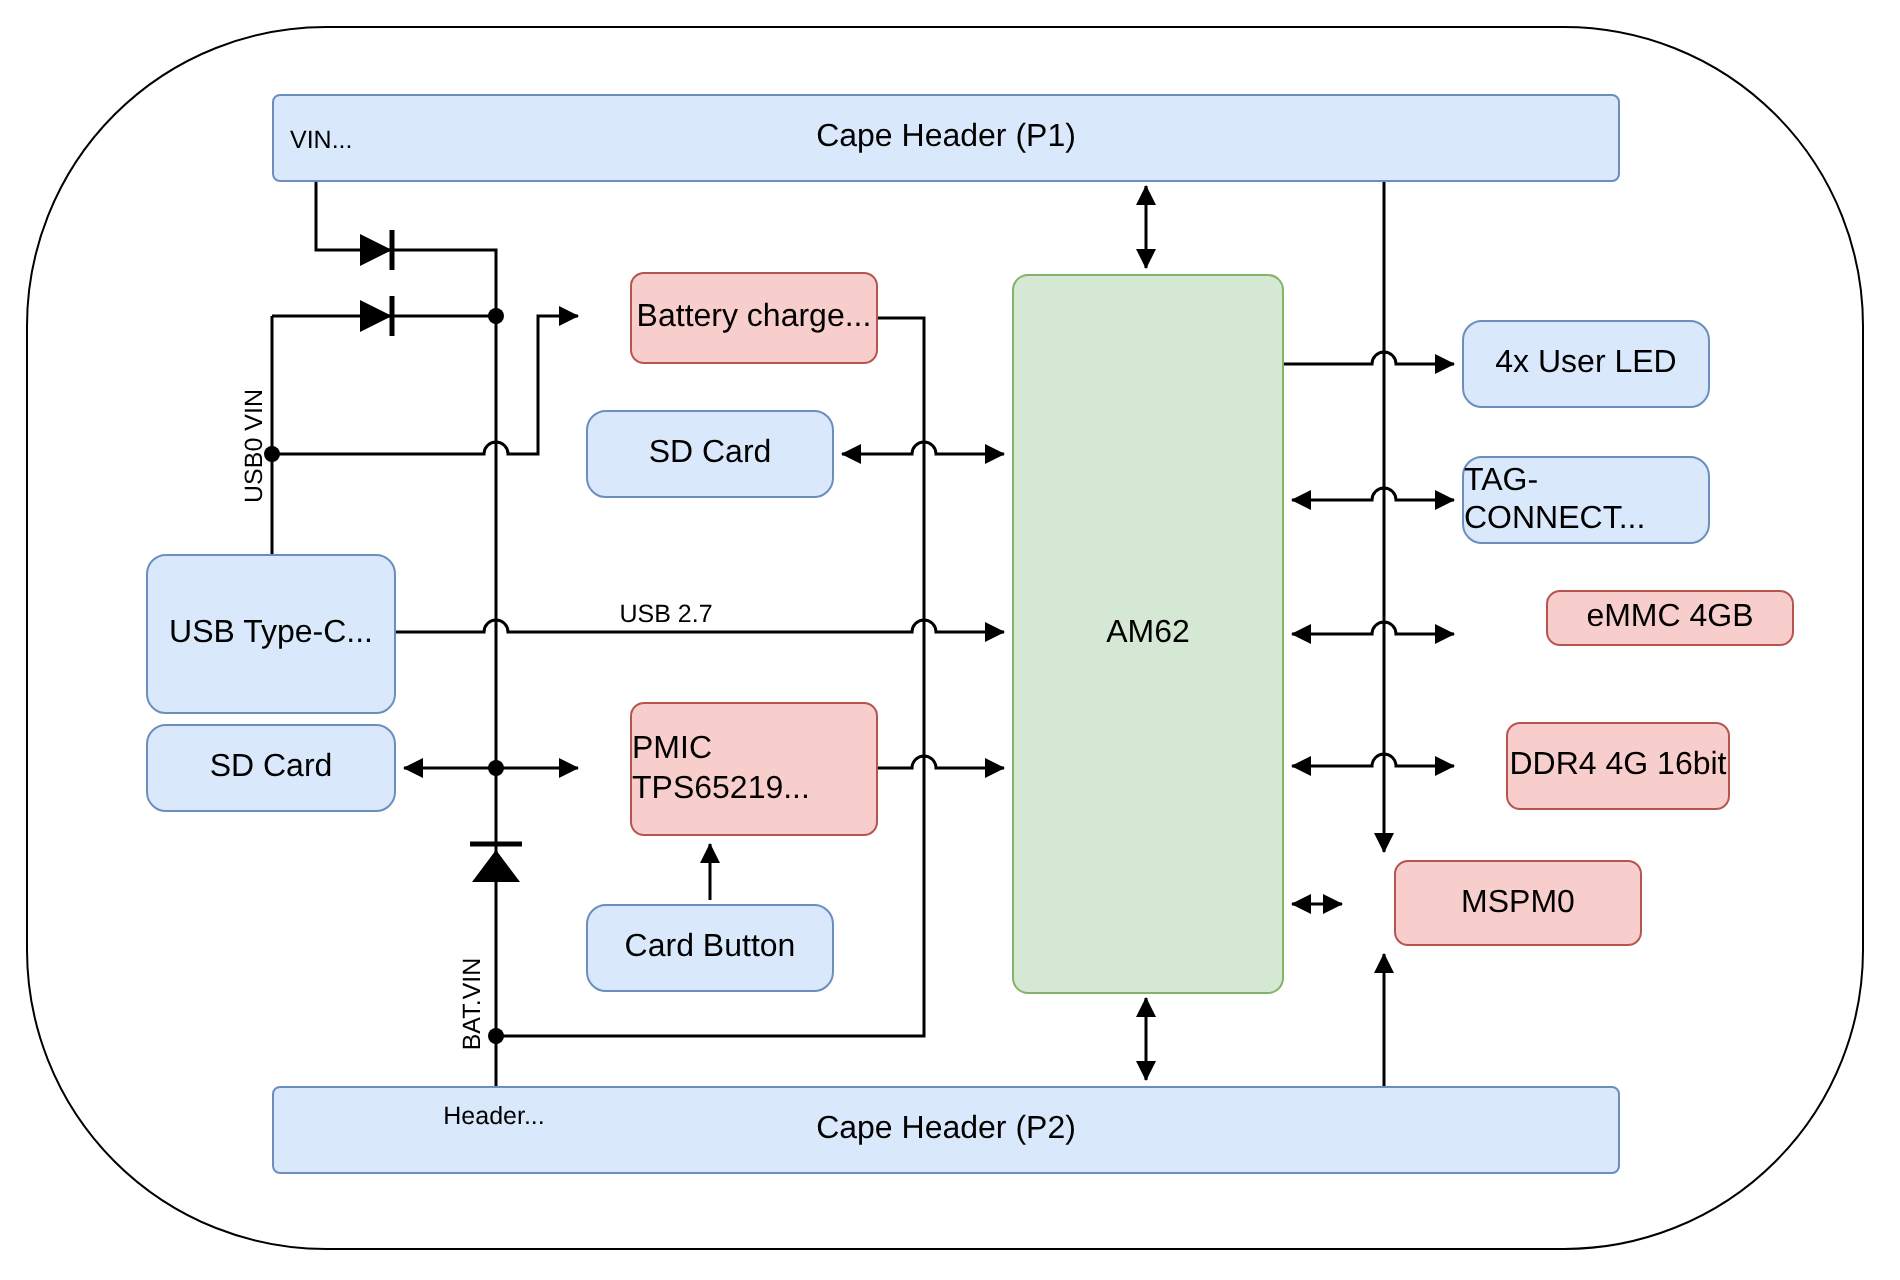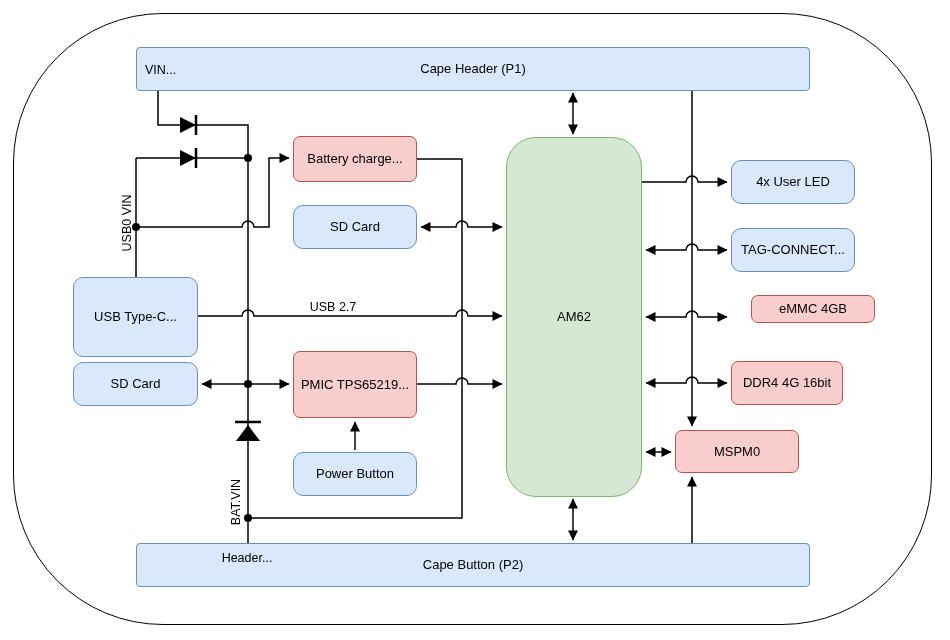--- a/index.html
+++ b/index.html
@@ -8,28 +8,28 @@
     font-family:"Liberation Sans", sans-serif; color:var(--text,#000);
     overflow:hidden;
   }
   .outer-border {
     position:absolute; left:13px; top:13px; width:917px; height:610px;
     border:1.5px solid var(--line,#000); border-radius:150px;
   }
   .node {
     position:absolute; box-sizing:border-box;
     display:flex; align-items:center; justify-content:center;
-    font-size:13px; line-height:1.2; text-align:left; color:var(--text,#000);
+    font-size:16px; line-height:1.2; text-align:left; color:var(--text,#000);
     border-radius:7px; border:1px solid #000;
   }
   .blue  { background:var(--blue-fill,#dae8fc);  border-color:var(--blue-stroke,#6c8ebf);border-radius:10px; }
-  .red   { background:var(--red-fill,#f8cecc);   border-color:var(--red-stroke,#b85450); }
+  .red   { background:var(--red-fill,#f8cecc);   border-color:var(--red-stroke,#b85450);margin-left:22px; }
   .green { background:var(--green-fill,#d5e8d4); border-color:var(--green-stroke,#82b366); }
   .header { border-radius:4px; }
-  .am62 { border-radius:30px; }
+  .am62 { border-radius:8px; }
   .wire-label {
     position:absolute; font-size:12.5px; white-space:nowrap; color:var(--text,#000);
   }
   .centered { transform:translate(-50%,-50%); }
   .rot90 { transform:translate(-50%,-50%) rotate(-90deg); }
   svg.wires { position:absolute; left:0; top:0; pointer-events:none; }
   .wire { stroke:var(--line,#000); stroke-width:1.5; fill:none; }
   .wirefill { fill:var(--line,#000); stroke:none; }
   .diode-bar { stroke:var(--line,#000); stroke-width:2.5; }
 </style>
@@ -103,33 +103,33 @@
     </g>
 
     <g>
       <polygon class="wirefill" points="236,441 260,441 248,425"></polygon>
       <line class="diode-bar" x1="235" y1="422" x2="261" y2="422"></line>
     </g>
   </svg>
 
   <div class="node blue header" style="left:136px;top:47px;width:674px;height:44px">Cape Header (P1)</div>
 
-  <div class="node blue header" style="left:136px;top:543px;width:674px;height:44px">Cape Button (P2)</div>
+  <div class="node blue header" style="left:136px;top:543px;width:674px;height:44px">Cape Header (P2)</div>
 
   <div class="node red" style="left:293px;top:136px;width:124px;height:46px">Battery charge...</div>
 
   <div class="node blue" style="left:293px;top:205px;width:124px;height:44px">SD Card</div>
 
   <div class="node blue" style="left:73px;top:277px;width:125px;height:80px">USB Type-C...</div>
 
   <div class="node blue" style="left:73px;top:362px;width:125px;height:44px">SD Card</div>
 
   <div class="node red" style="left:293px;top:351px;width:124px;height:67px">PMIC TPS65219...</div>
 
-  <div class="node blue" style="left:293px;top:452px;width:124px;height:44px">Power Button</div>
+  <div class="node blue" style="left:293px;top:452px;width:124px;height:44px">Card Button</div>
 
   <div class="node green am62" style="left:506px;top:137px;width:136px;height:360px">AM62</div>
 
   <div class="node blue" style="left:731px;top:160px;width:124px;height:44px">4x User LED</div>
 
   <div class="node blue" style="left:731px;top:228px;width:124px;height:44px">TAG-CONNECT...</div>
 
   <div class="node red" style="left:751px;top:295px;width:124px;height:28px">eMMC 4GB</div>
 
   <div class="node red" style="left:731px;top:361px;width:112px;height:44px">DDR4 4G 16bit</div>

